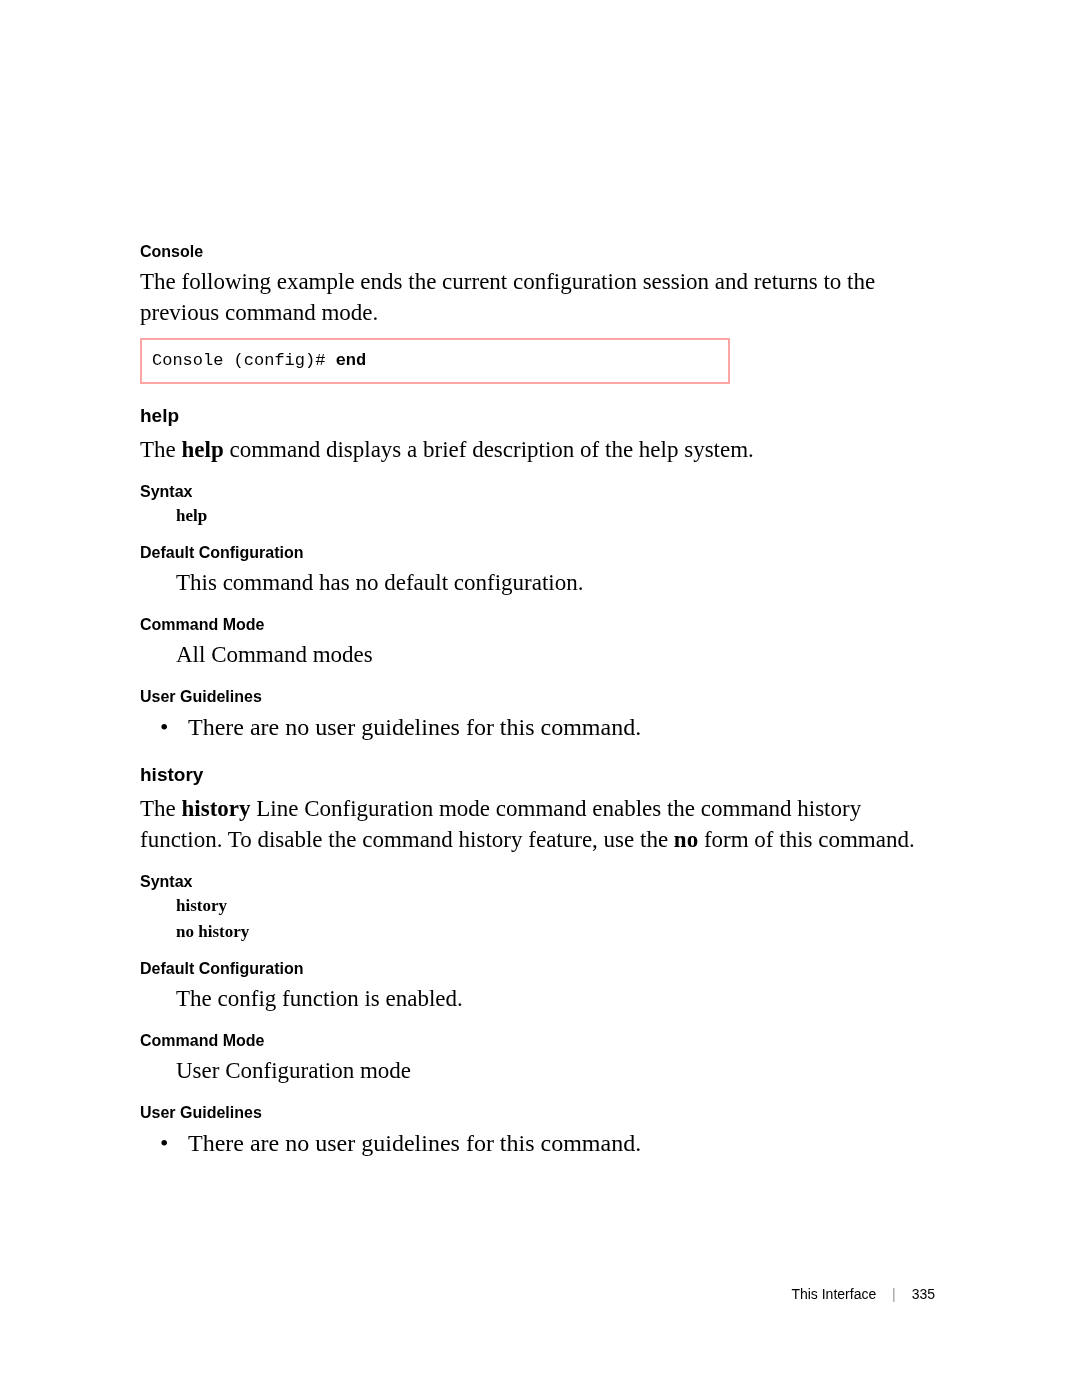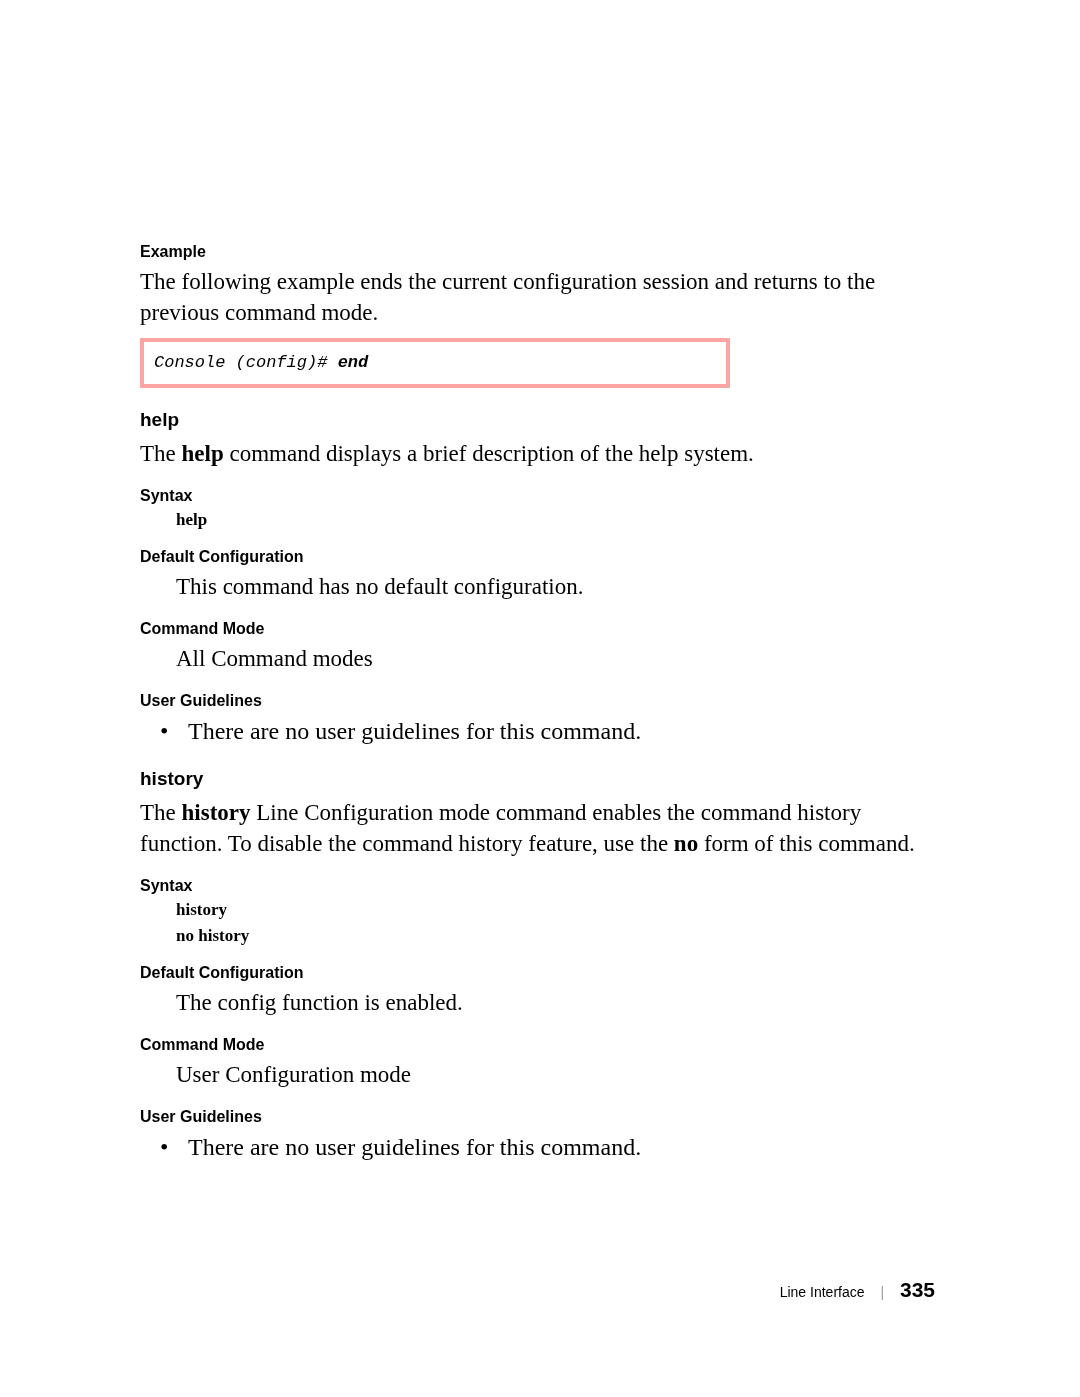--- a/index.html
+++ b/index.html
@@ -32,29 +32,28 @@
     }
     .body-text {
       font-size: 23px;
       line-height: 1.35;
       margin-bottom: 4px;
     }
     .indented {
       margin-left: 36px;
     }
     .code-block {
-      border: 4px solid #fca5a5;
+      border: 2px solid #fca5a5;
       padding: 8px 10px;
       font-family: 'Courier New', Courier, monospace;
       font-size: 17px;
       line-height: 1.5;
       margin-top: 10px;
       margin-bottom: 4px;
       width: 590px;
-      font-style: italic;
     }
     .code-line {
       white-space: pre;
     }
     .bullet-list {
       list-style: none;
       margin-left: 20px;
     }
     .bullet-list li {
       font-size: 24px;
@@ -79,31 +78,31 @@
       bottom: 95px;
       right: 145px;
       font-family: Arial, Helvetica, sans-serif;
       font-size: 14px;
     }
     .footer-sep {
       margin: 0 12px;
       color: #999;
     }
     .footer-page {
-      font-weight: bold;
-      font-size: 21px;
+      font-weight: normal;
+      font-size: 14px;
     }
     .intro-part {
       display: inline;
     }
   </style>
 </head>
 <body>
 
-<div class="sub-heading">Example</div>
+<div class="sub-heading">Console</div>
 <div class="body-text">The following example ends the current configuration session and returns to the previous command mode.</div>
 <div class="code-block">
   <div class="code-line"><span>Console (config)# </span><b>end</b></div>
 </div>
 
 <div class="section-heading">help</div>
 <div class="body-text">
   <span class="intro-part">The </span><b class="intro-part">help</b><span class="intro-part"> command displays a brief description of the help system.</span>
 </div>
 
@@ -135,16 +134,16 @@
 
 <div class="sub-heading">Command Mode</div>
 <div class="body-text indented">User Configuration mode</div>
 
 <div class="sub-heading">User Guidelines</div>
 <ul class="bullet-list">
   <li>There are no user guidelines for this command.</li>
 </ul>
 
 <div class="footer">
-  <span>Line Interface</span>
+  <span>This Interface</span>
   <span class="footer-sep">|</span>
   <span class="footer-page">335</span>
 </div>
 
 </body></html>

